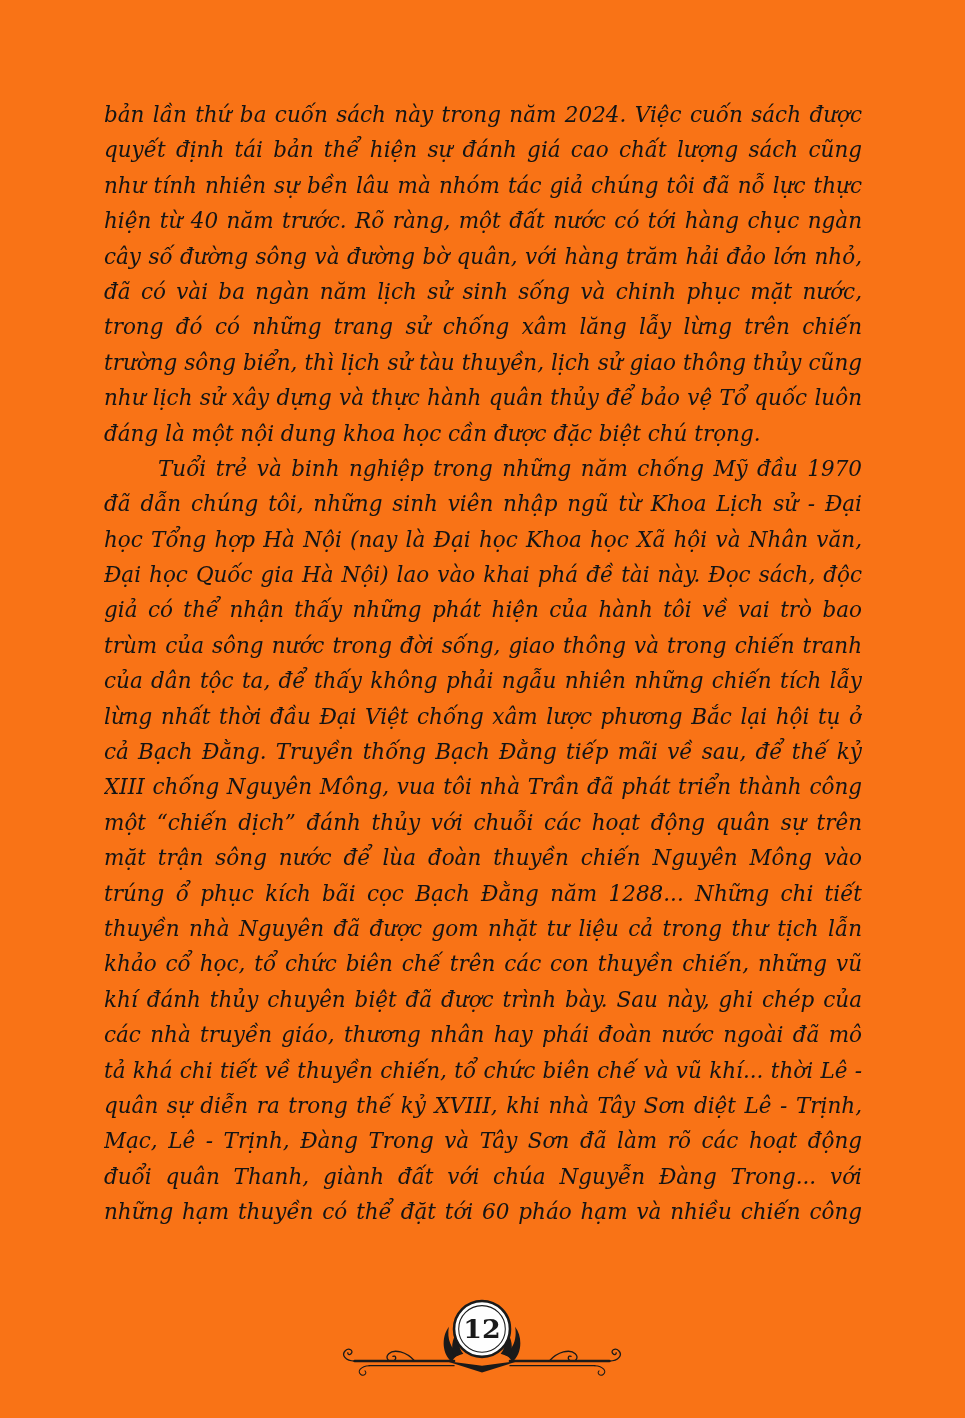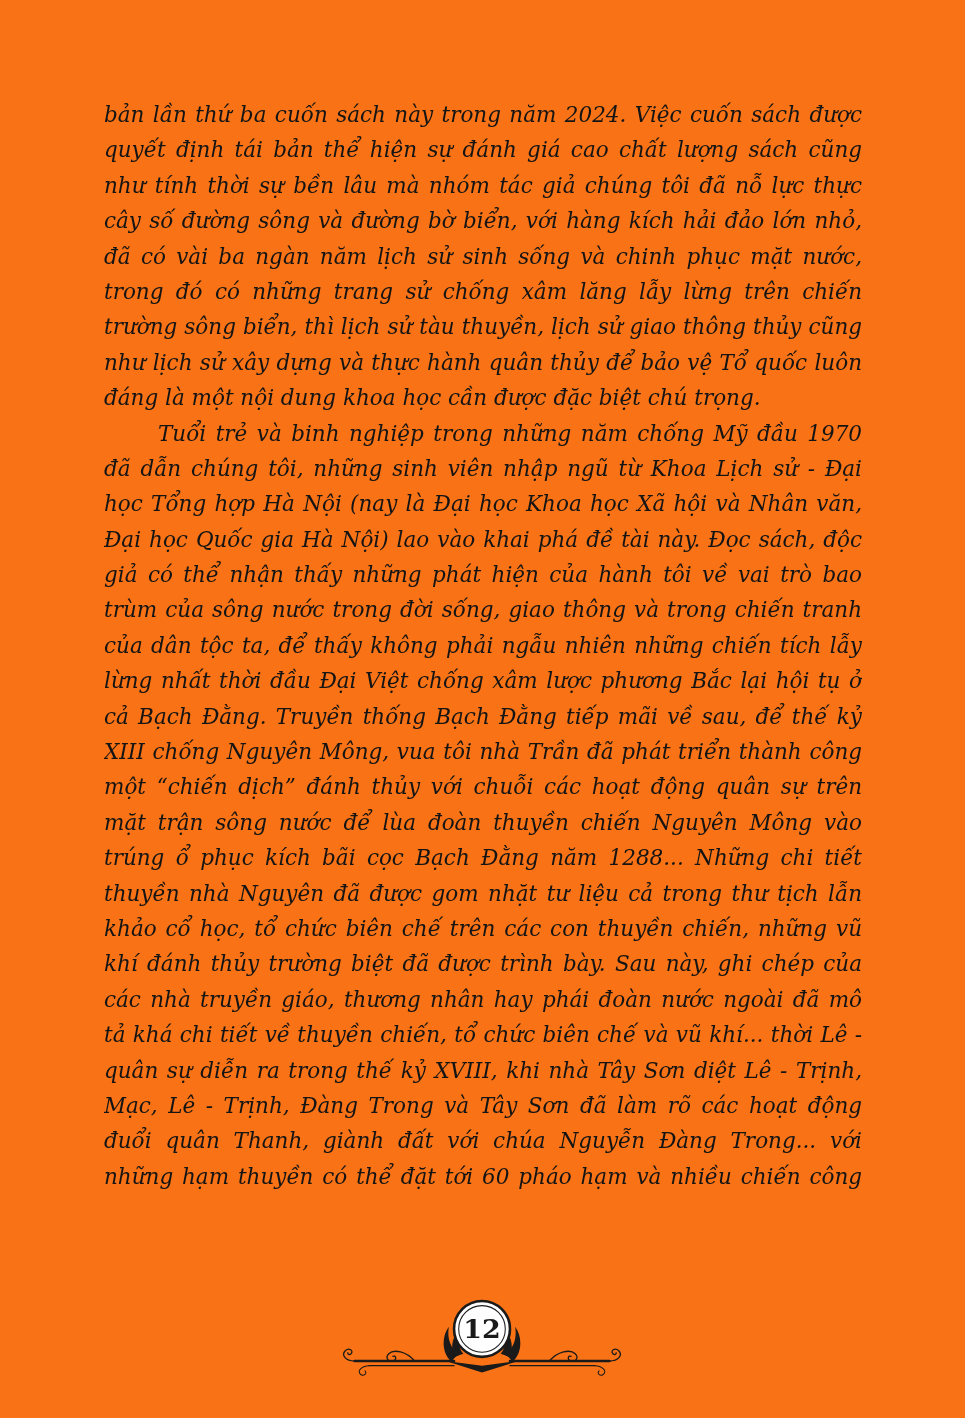--- a/index.html
+++ b/index.html
@@ -48,22 +48,23 @@
 </head>
 <body>
 
 <div class="page">
 
   <div class="text-block">
 
   <div class="paragraph">
         <div class="line">bản lần thứ ba cuốn sách này trong năm 2024. Việc cuốn sách được</div>
         <div class="line">quyết định tái bản thể hiện sự đánh giá cao chất lượng sách cũng</div>
-        <div class="line">như tính thời sự bền lâu mà nhóm tác giả chúng tôi đã nỗ lực thực</div>
-        <div class="line">cây số đường sông và đường bờ biển, với hàng kích hải đảo lớn nhỏ,</div>
+        <div class="line">như tính nhiên sự bền lâu mà nhóm tác giả chúng tôi đã nỗ lực thực</div>
+        <div class="line">hiện từ 40 năm trước. Rõ ràng, một đất nước có tới hàng chục ngàn</div>
+        <div class="line">cây số đường sông và đường bờ quân, với hàng trăm hải đảo lớn nhỏ,</div>
         <div class="line">đã có vài ba ngàn năm lịch sử sinh sống và chinh phục mặt nước,</div>
         <div class="line">trong đó có những trang sử chống xâm lăng lẫy lừng trên chiến</div>
         <div class="line">trường sông biển, thì lịch sử tàu thuyền, lịch sử giao thông thủy cũng</div>
         <div class="line">như lịch sử xây dựng và thực hành quân thủy để bảo vệ Tổ quốc luôn</div>
         <div class="line lastline">đáng là một nội dung khoa học cần được đặc biệt chú trọng.</div>
       </div>
       <div class="paragraph">
         <div class="line indent">Tuổi trẻ và binh nghiệp trong những năm chống Mỹ đầu 1970</div>
         <div class="line">đã dẫn chúng tôi, những sinh viên nhập ngũ từ Khoa Lịch sử - Đại</div>
         <div class="line">học Tổng hợp Hà Nội (nay là Đại học Khoa học Xã hội và Nhân văn,</div>
@@ -72,21 +73,21 @@
         <div class="line">trùm của sông nước trong đời sống, giao thông và trong chiến tranh</div>
         <div class="line">của dân tộc ta, để thấy không phải ngẫu nhiên những chiến tích lẫy</div>
         <div class="line">lừng nhất thời đầu Đại Việt chống xâm lược phương Bắc lại hội tụ ở</div>
         <div class="line">cả Bạch Đằng. Truyền thống Bạch Đằng tiếp mãi về sau, để thế kỷ</div>
         <div class="line">XIII chống Nguyên Mông, vua tôi nhà Trần đã phát triển thành công</div>
         <div class="line">một “chiến dịch” đánh thủy với chuỗi các hoạt động quân sự trên</div>
         <div class="line">mặt trận sông nước để lùa đoàn thuyền chiến Nguyên Mông vào</div>
         <div class="line">trúng ổ phục kích bãi cọc Bạch Đằng năm 1288... Những chi tiết</div>
         <div class="line">thuyền nhà Nguyên đã được gom nhặt tư liệu cả trong thư tịch lẫn</div>
         <div class="line">khảo cổ học, tổ chức biên chế trên các con thuyền chiến, những vũ</div>
-        <div class="line">khí đánh thủy trường biệt đã được trình bày. Sau này, ghi chép của</div>
+        <div class="line">khí đánh thủy chuyên biệt đã được trình bày. Sau này, ghi chép của</div>
         <div class="line">các nhà truyền giáo, thương nhân hay phái đoàn nước ngoài đã mô</div>
         <div class="line">tả khá chi tiết về thuyền chiến, tổ chức biên chế và vũ khí... thời Lê -</div>
         <div class="line">quân sự diễn ra trong thế kỷ XVIII, khi nhà Tây Sơn diệt Lê - Trịnh,</div>
         <div class="line">Mạc, Lê - Trịnh, Đàng Trong và Tây Sơn đã làm rõ các hoạt động</div>
         <div class="line">đuổi quân Thanh, giành đất với chúa Nguyễn Đàng Trong... với</div>
         <div class="line">những hạm thuyền có thể đặt tới 60 pháo hạm và nhiều chiến công</div>
       </div>
     </div>
 
   <div class="ornament">

